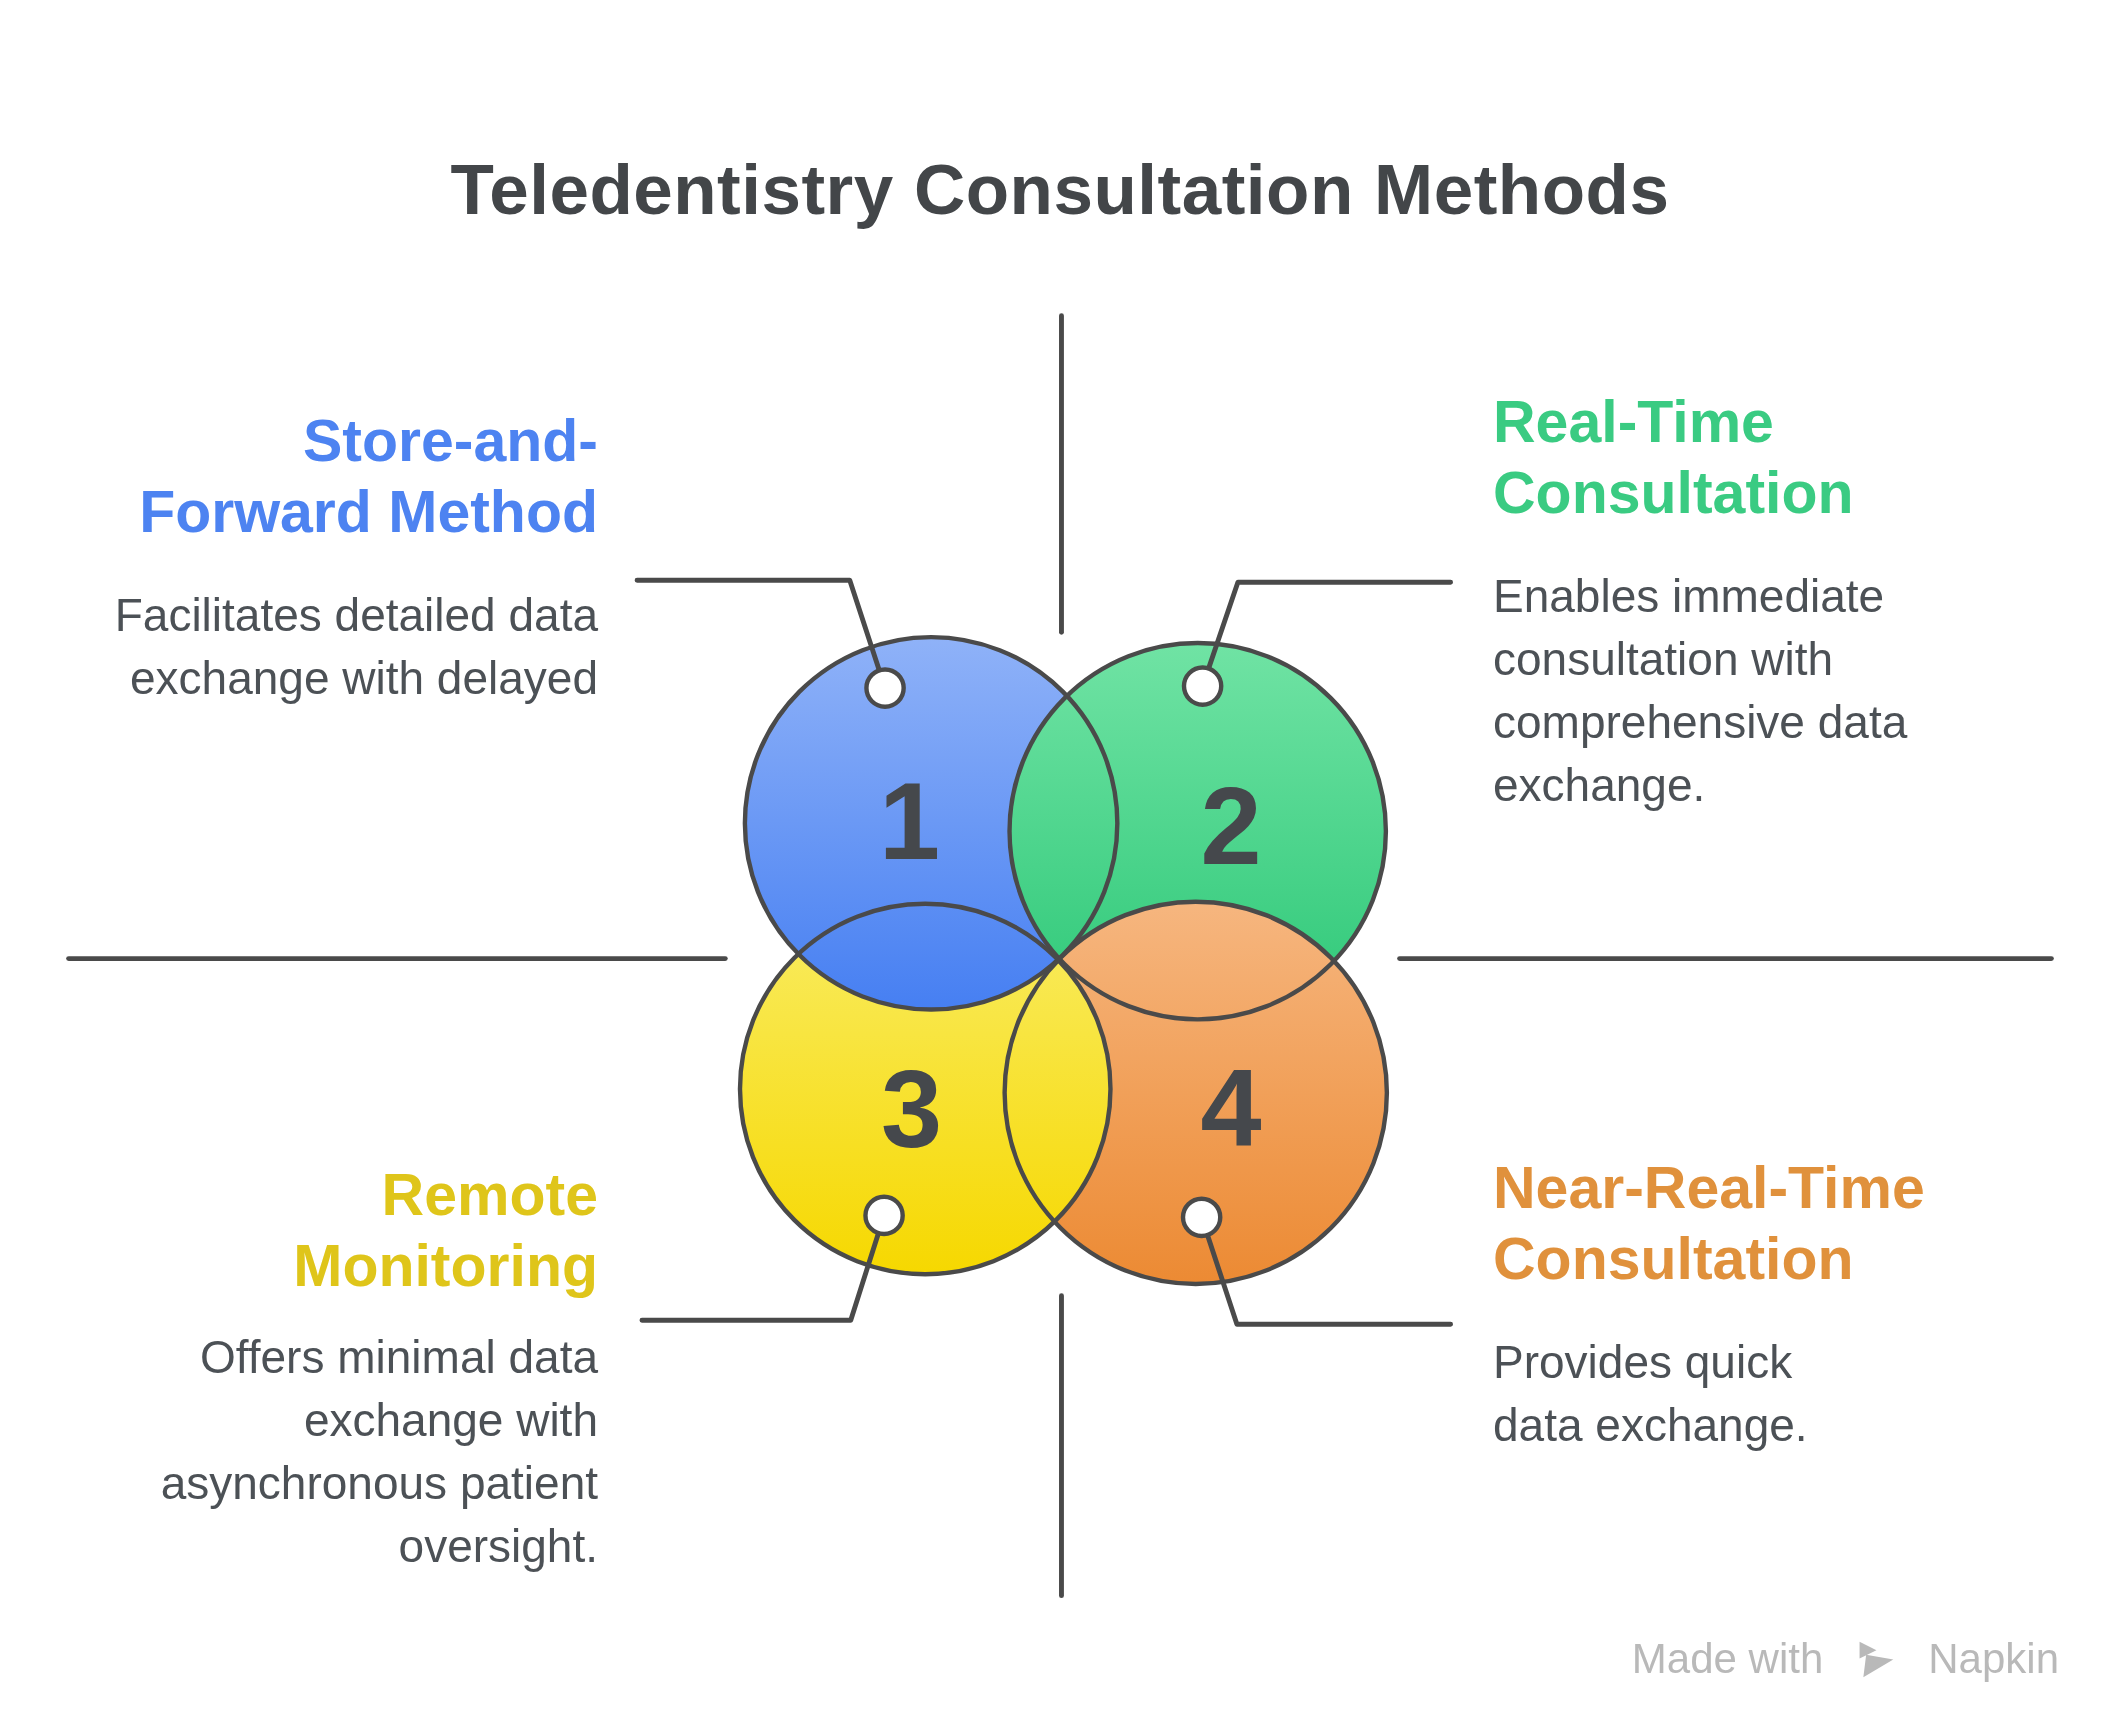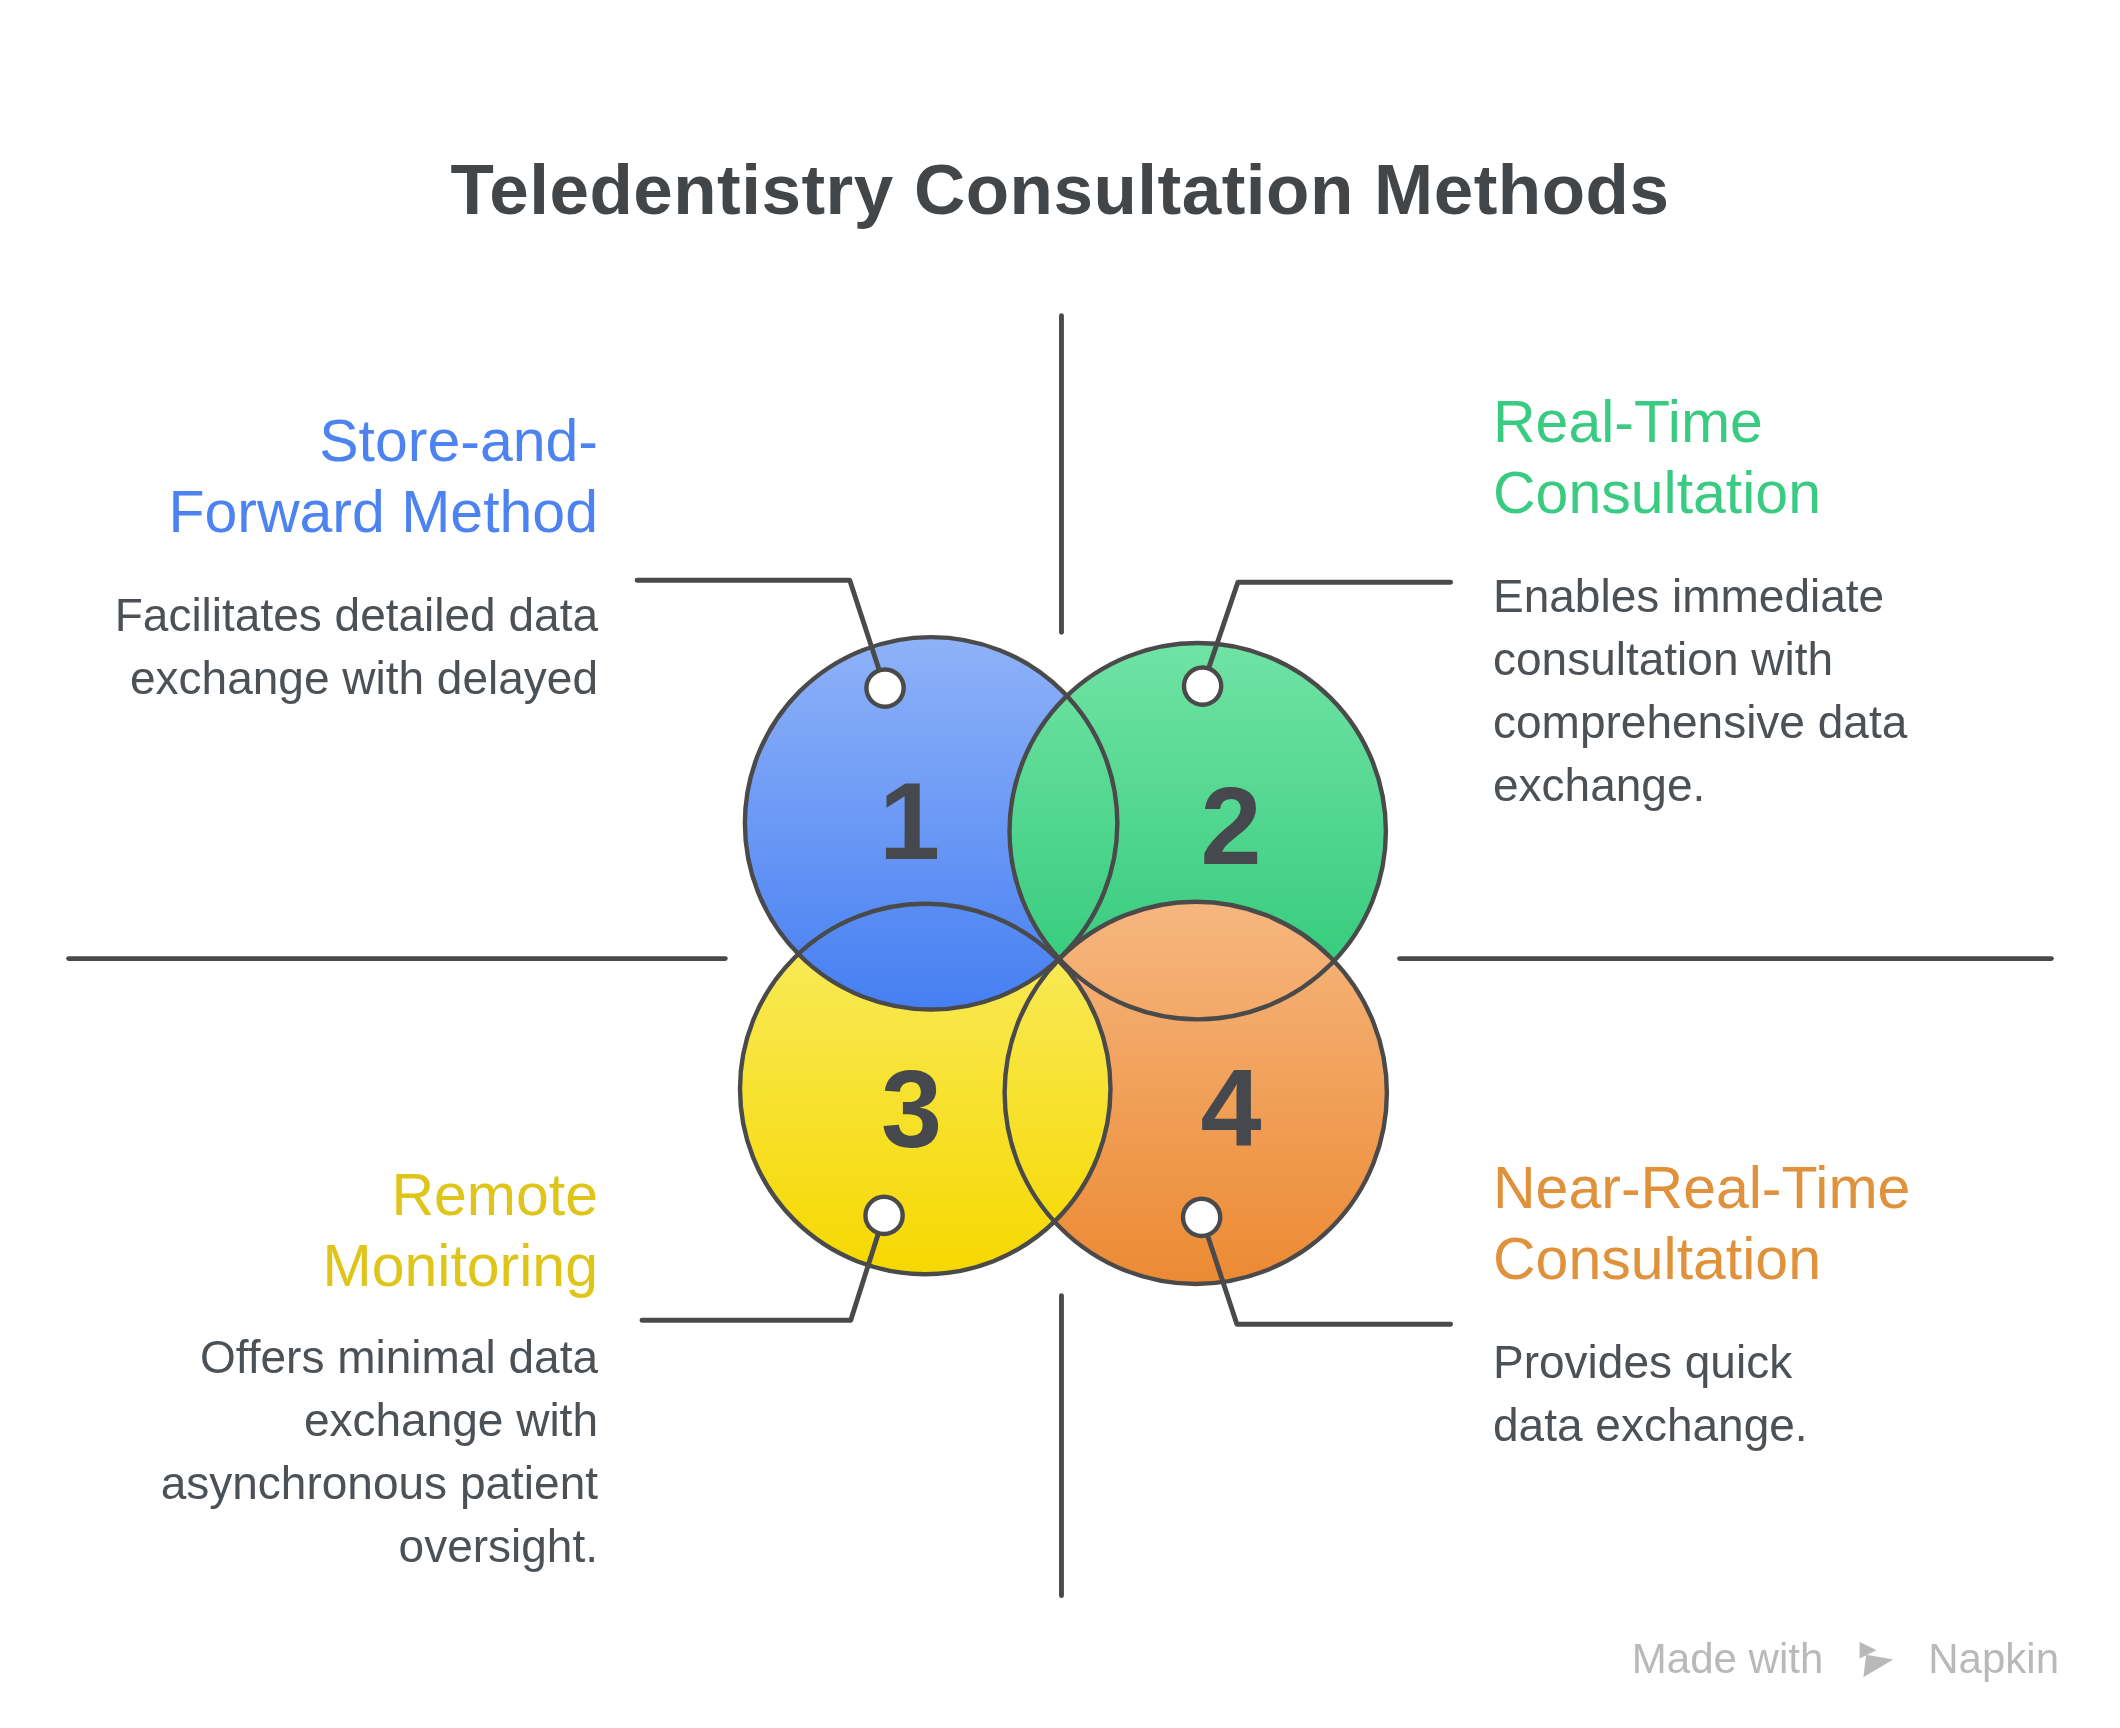--- a/index.html
+++ b/index.html
@@ -16,21 +16,21 @@
   svg.diagram { position:absolute; left:0; top:0; width:2120px; height:1729px; }
 
   .stroke { fill:none; stroke:var(--outline); stroke-width:4.5; }
   .wire   { fill:none; stroke:var(--outline); stroke-width:5; stroke-linecap:round; stroke-linejoin:round; }
   .dot    { fill:#ffffff; stroke:var(--outline); stroke-width:4.5; }
   .num    { fill:var(--number); font-size:112px; font-weight:700;
             text-anchor:middle; font-family:"Liberation Sans", sans-serif; }
 
   .label-block { position:absolute; }
   .label-block.align-r { text-align:right; }
-  .label-heading { font-size:59px; font-weight:400; line-height:71px; }
+  .label-heading { font-size:59px; font-weight:700; line-height:71px; }
   .label-body { margin-top:36px; font-size:46px; line-height:63px; color:var(--body-text); }
   .label-block.bl .label-body { margin-top:23.5px; }
 
   .tl { left:59px;  width:539px; top:406px; }
   .tr { left:1493px; width:588px; top:387px; }
   .bl { left:59px;  width:539px; top:1160px; }
   .br { left:1493px; width:588px; top:1153px; }
 
   .watermark {
     position:absolute; top:1635px; right:61px;

